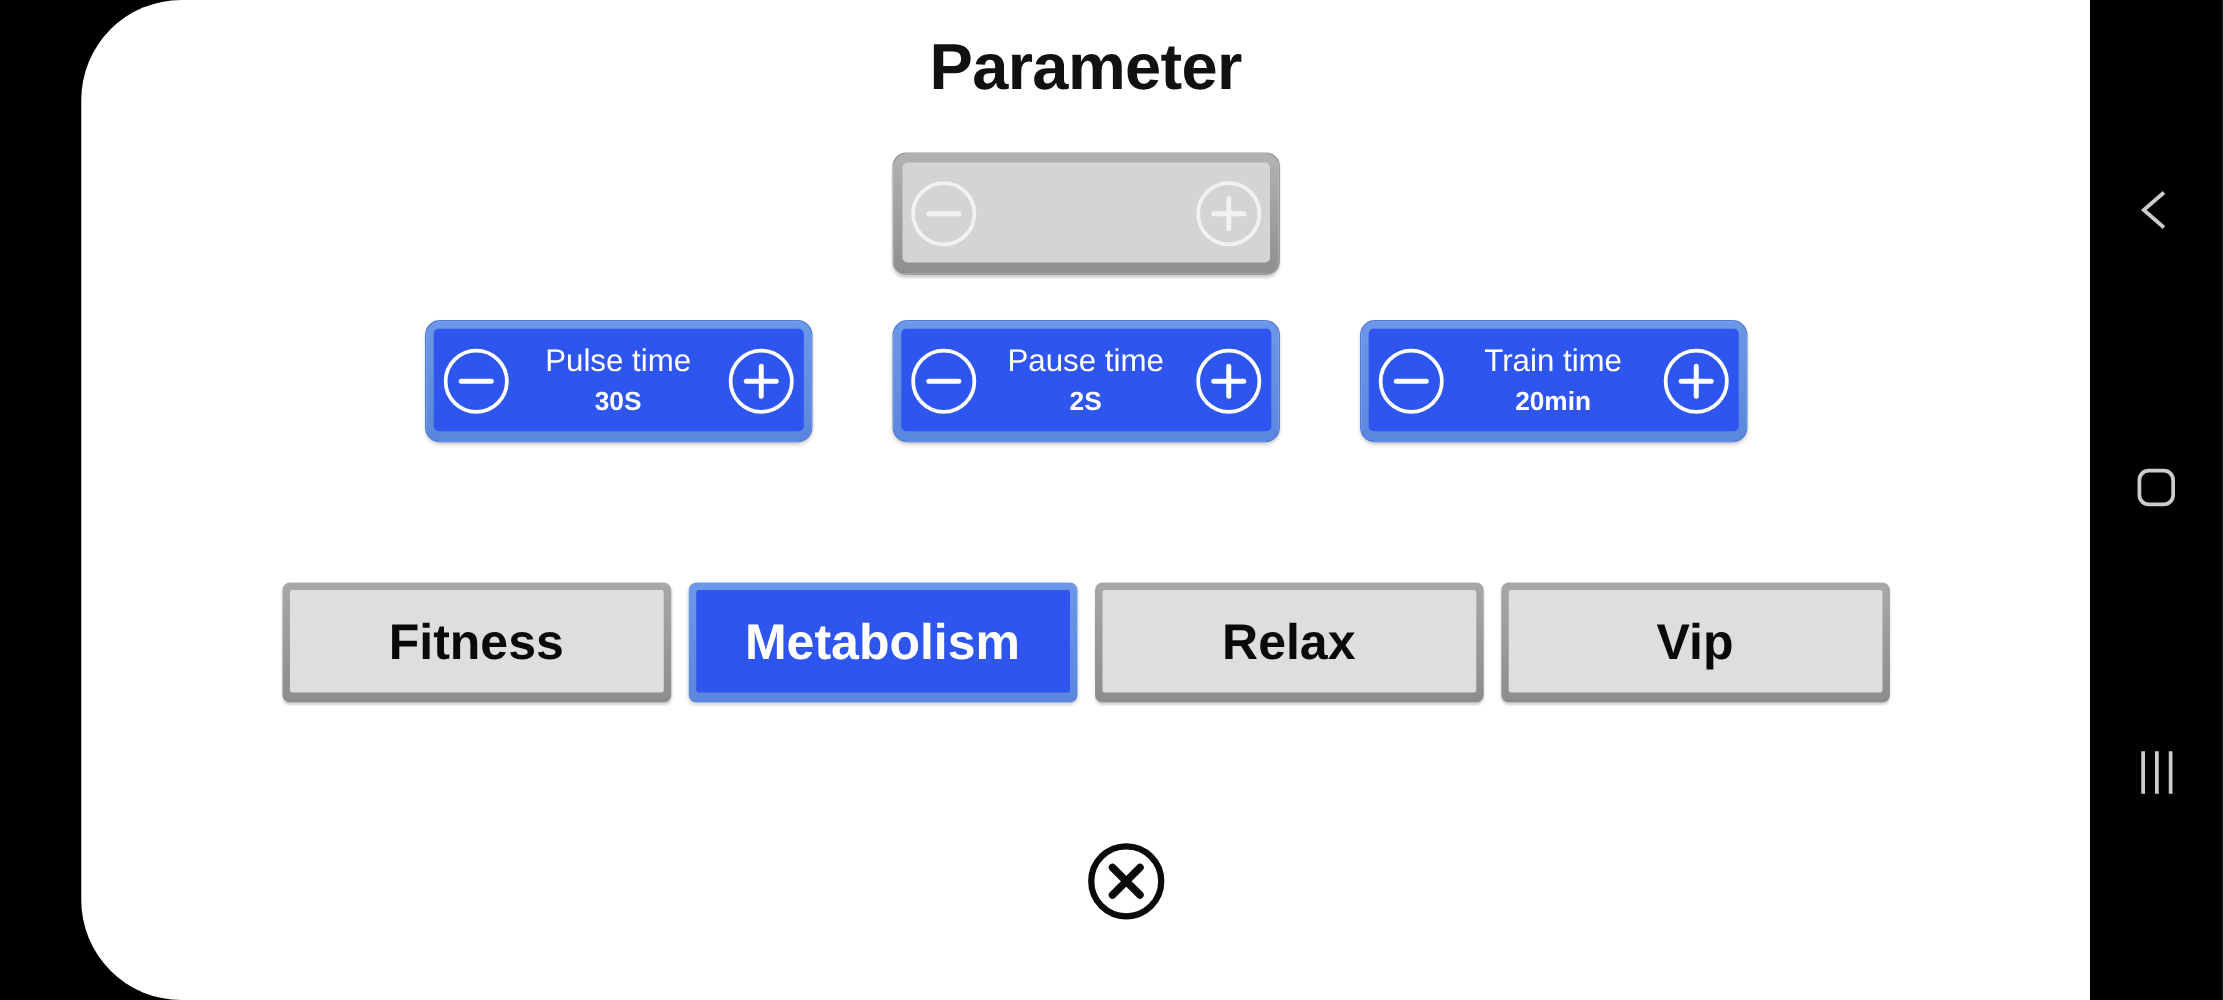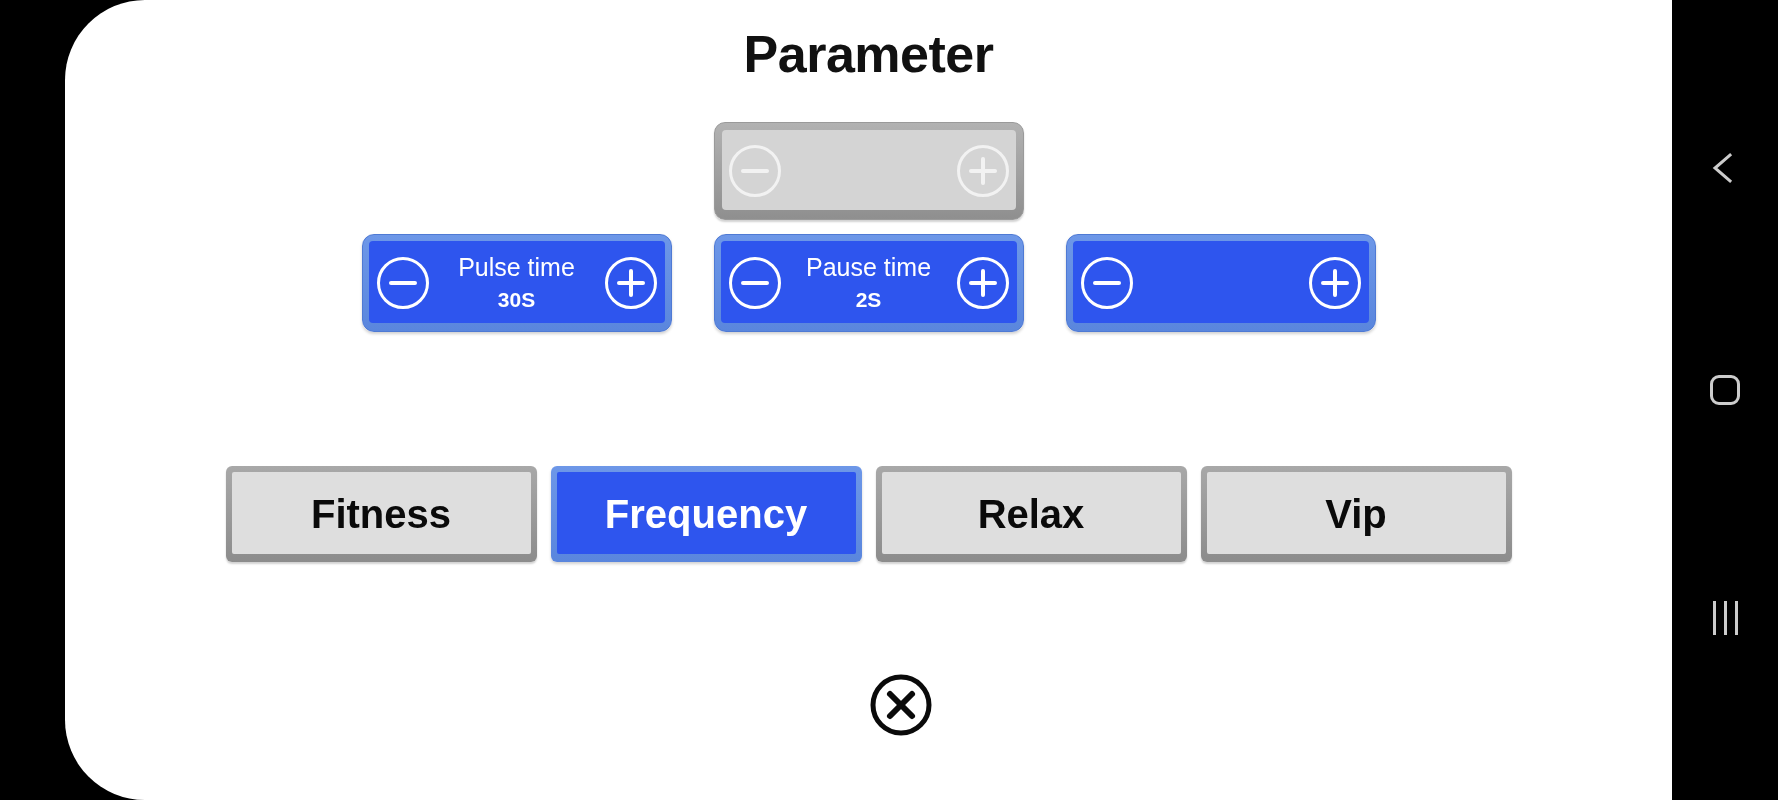--- a/index.html
+++ b/index.html
@@ -45,21 +45,21 @@
   }
 
   
   .stepper-row {
     position: absolute;
     display: flex;
     justify-content: center;
     width: 1607px;
   }
   #row-top    { top: 122px; gap: 42px; }
-  #row-bottom { top: 234px; gap: 42px; }
+  #row-bottom { top: 256px; gap: 64px; }
 
   
   .stepper {
     position: relative;
     width: 310px;
     height: 98px;
     border-radius: 11px;
     display: flex;
     align-items: center;
     justify-content: space-between;
@@ -285,35 +285,39 @@
           <div class="circle-btn">
             <span class="bar-h"></span>
             <span class="bar-v"></span>
           </div>
         </div>
         <div class="stepper blue">
           <div class="inner-face"></div>
           <div class="circle-btn">
             <span class="bar-h"></span>
           </div>
+          <div class="stepper-center">
+            <span class="stepper-label">Train time</span>
+            <span class="stepper-value">20min</span>
+          </div>
           <div class="circle-btn">
             <span class="bar-h"></span>
             <span class="bar-v"></span>
           </div>
         </div>
       </div>
 
     <div id="mode-row">
         <div class="mode-btn grey">
           <div class="mode-face"></div>
           <span class="mode-text">Fitness</span>
         </div>
         <div class="mode-btn blue">
           <div class="mode-face"></div>
-          <span class="mode-text">Frequency</span>
+          <span class="mode-text">Metabolism</span>
         </div>
         <div class="mode-btn grey">
           <div class="mode-face"></div>
           <span class="mode-text">Relax</span>
         </div>
         <div class="mode-btn grey">
           <div class="mode-face"></div>
           <span class="mode-text">Vip</span>
         </div>
       </div>

